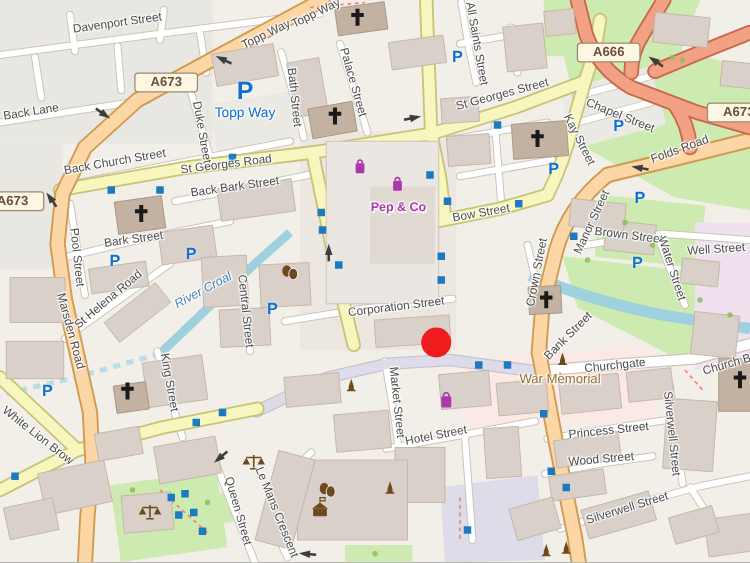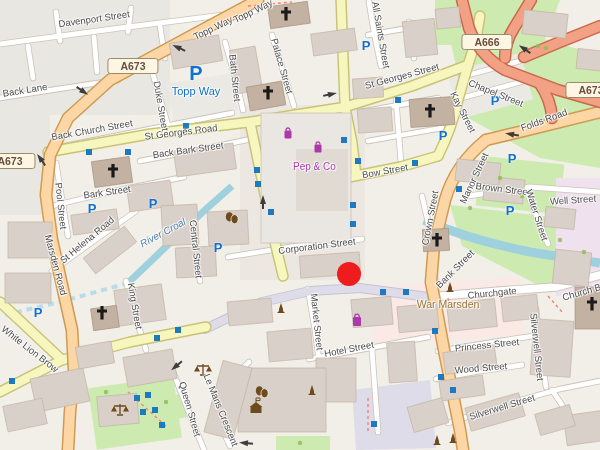--- a/index.html
+++ b/index.html
@@ -13,21 +13,21 @@
   .pcas{stroke:#c6c3d4;stroke-width:10;}   .pfil{stroke:#dddce8;stroke-width:8;}
   .ycas{stroke:#c9c377;stroke-width:11.5;} .yfil{stroke:#f6f6be;stroke-width:8.6;}
   .ocas{stroke:#cf9b52;stroke-width:13;}   .ofil{stroke:#fcd6a4;stroke-width:10;}
   .scas{stroke:#c9674b;stroke-width:12.5;} .sfil{stroke:#f2a184;stroke-width:9.6;}
   .bld{fill:#d9d0c9;stroke:#c3b4a2;stroke-width:.7;}
   .bch{fill:#c3b2a2;stroke:#a6937f;stroke-width:.7;}
   
   .sl{position:absolute;white-space:nowrap;font-size:9.5px;line-height:1;color:#4d4d4d;
       transform:translate(-50%,-50%) rotate(var(--r,0deg));
       text-shadow:0 0 2px #fff,0 0 2px #fff,0 0 3px #fff,1px 1px 0 rgba(255,255,255,.85),-1px -1px 0 rgba(255,255,255,.85);}
-  .poiP{color:#ac39ac;text-align:left;width:48px;font-size:10px;}
+  .poiP{color:#ac39ac;text-align:right;width:48px;font-size:10px;font-weight:bold;}
   .poiB{color:#9a7030;font-size:10.5px;}
   .poiW{color:#4d80b3;font-style:italic;font-size:10px;}
   .poiPark{color:#0d6ecd;font-size:11px;}
   .pk{position:absolute;transform:translate(-50%,-50%);color:#1271cf;font-weight:bold;
       font-size:13px;line-height:1;text-shadow:0 0 2px #fff;}
   .pk.lg{font-size:20px;}
   .bs{position:absolute;width:6px;height:6px;background:#1d7ac1;transform:translate(-50%,-50%);}
   .badge{position:absolute;transform:translate(-50%,-50%);background:#fdf6e3;border:1px solid #9c8a70;
          border-radius:3px;color:#6a4f3e;font-weight:bold;font-size:10.5px;line-height:14px;padding:0 12px;}
   .marker-dot{position:absolute;left:337px;top:262px;width:24px;height:24px;border-radius:50%;background:#ee1c1c;}
@@ -477,19 +477,19 @@
 <div class="sl" style="left:317px;top:322px;--r:84deg">Market Street</div>
 <div class="sl" style="left:349px;top:349px;--r:-11deg">Hotel Street</div>
 <div class="sl" style="left:492px;top:293px;--r:-6deg">Churchgate</div>
 <div class="sl" style="left:589px;top:290px;--r:-16deg">Church Bank</div>
 <div class="sl" style="left:487px;top:345px;--r:-6deg">Princess Street</div>
 <div class="sl" style="left:481px;top:368px;--r:-5deg">Wood Street</div>
 <div class="sl" style="left:502px;top:407px;--r:-17deg">Silverwell Street</div>
 <div class="sl" style="left:537px;top:347px;--r:84deg">Silverwell Street</div>
 
 <div class="sl poiP" style="left:317px;top:167px;white-space:normal">Pep &amp; Co</div>
-<div class="sl poiB" style="left:448px;top:304px">War Marsden</div>
+<div class="sl poiB" style="left:448px;top:304px">War Memorial</div>
 <div class="sl poiPark" style="left:196px;top:91px">Topp Way</div>
 <div class="sl poiW" style="left:163px;top:233px;--r:-28deg">River Croal</div>
 
 <div class="marker-dot"></div>
 
 </div>
 
 </body></html>

